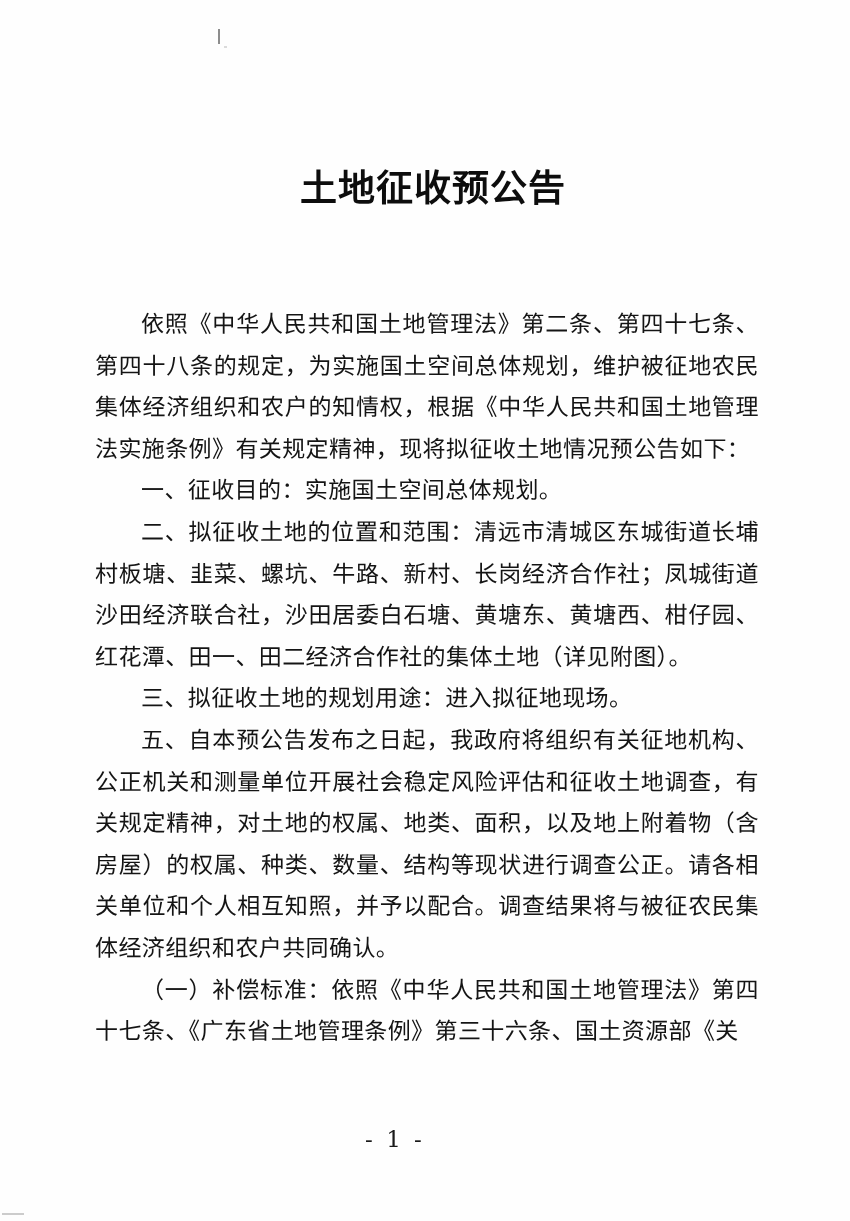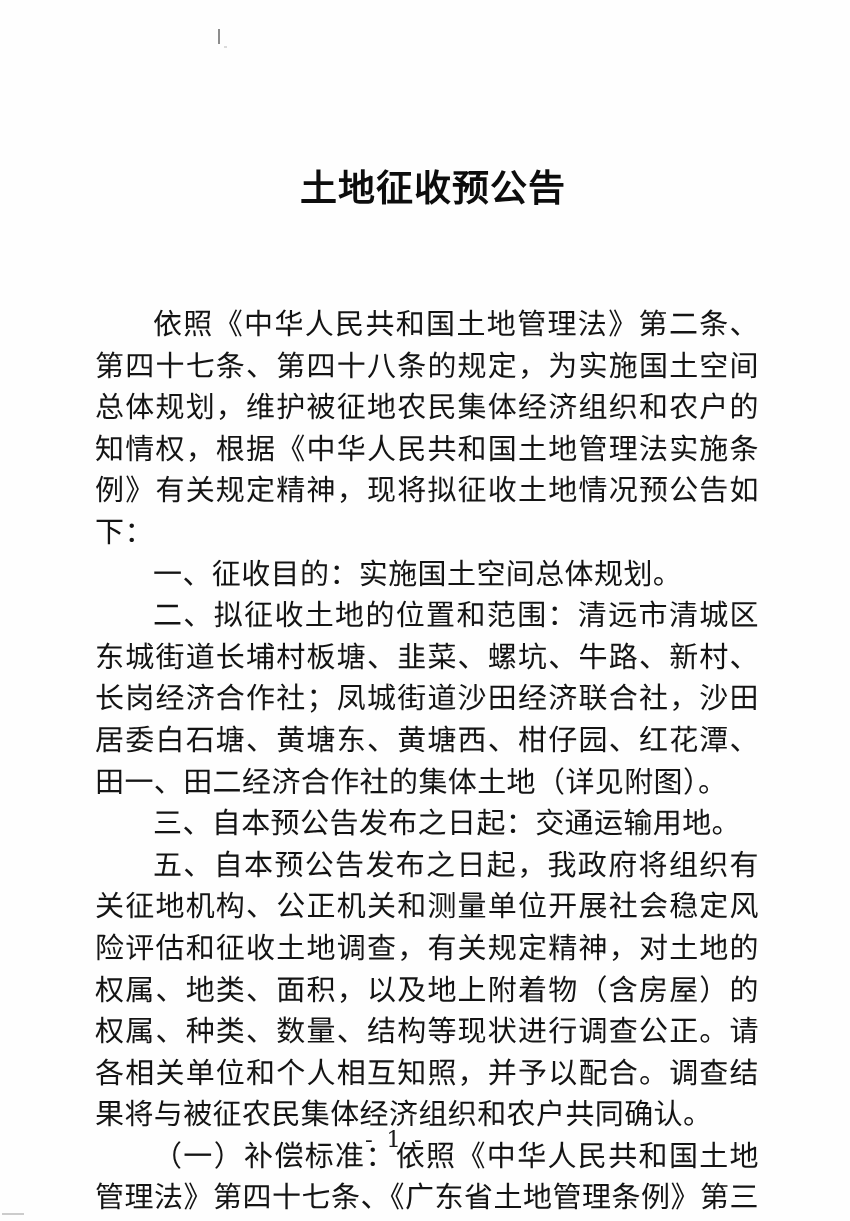--- a/index.html
+++ b/index.html
@@ -78,21 +78,21 @@
   }
 
   
   .body-block {
     position: absolute;
     left: 95px;
     top: 304px;
     width: 664px;
   }
   .para {
-    font-size: 29px;
+    font-size: 23px;
     line-height: 41.6px;
     letter-spacing: 0.4px;
     text-align: justify;
     text-justify: inter-character;
     color: #141414;
     margin: 0;
     text-indent: 2em;
     word-break: break-all;
   }
   .para + .para {
@@ -122,20 +122,20 @@
   <div class="speck speck-top2"></div>
   <div class="speck speck-bottom"></div>
 
   <h1 class="doc-title">土地征收预公告</h1>
 
 
   <div class="body-block">
     <p class="para">依照《中华人民共和国土地管理法》第二条、第四十七条、第四十八条的规定，为实施国土空间总体规划，维护被征地农民集体经济组织和农户的知情权，根据《中华人民共和国土地管理法实施条例》有关规定精神，现将拟征收土地情况预公告如下：</p>
     <p class="para">一、征收目的：实施国土空间总体规划。</p>
     <p class="para">二、拟征收土地的位置和范围：清远市清城区东城街道长埔村板塘、韭菜、螺坑、牛路、新村、长岗经济合作社；凤城街道沙田经济联合社，沙田居委白石塘、黄塘东、黄塘西、柑仔园、红花潭、田一、田二经济合作社的集体土地（详见附图）。</p>
-    <p class="para">三、自本预公告发布之日起：交通运输用地。</p>
+    <p class="para">三、拟征收土地的规划用途：进入拟征地现场。</p>
     <p class="para">五、自本预公告发布之日起，我政府将组织有关征地机构、公正机关和测量单位开展社会稳定风险评估和征收土地调查，有关规定精神，对土地的权属、地类、面积，以及地上附着物（含房屋）的权属、种类、数量、结构等现状进行调查公正。请各相关单位和个人相互知照，并予以配合。调查结果将与被征农民集体经济组织和农户共同确认。</p>
     <p class="para">（一）补偿标准：依照《中华人民共和国土地管理法》第四十七条、《广东省土地管理条例》第三十六条、国土资源部《关</p>
   </div>
 
   <div class="page-number">- 1 -</div>
 
 </div>
 
 </body></html>

